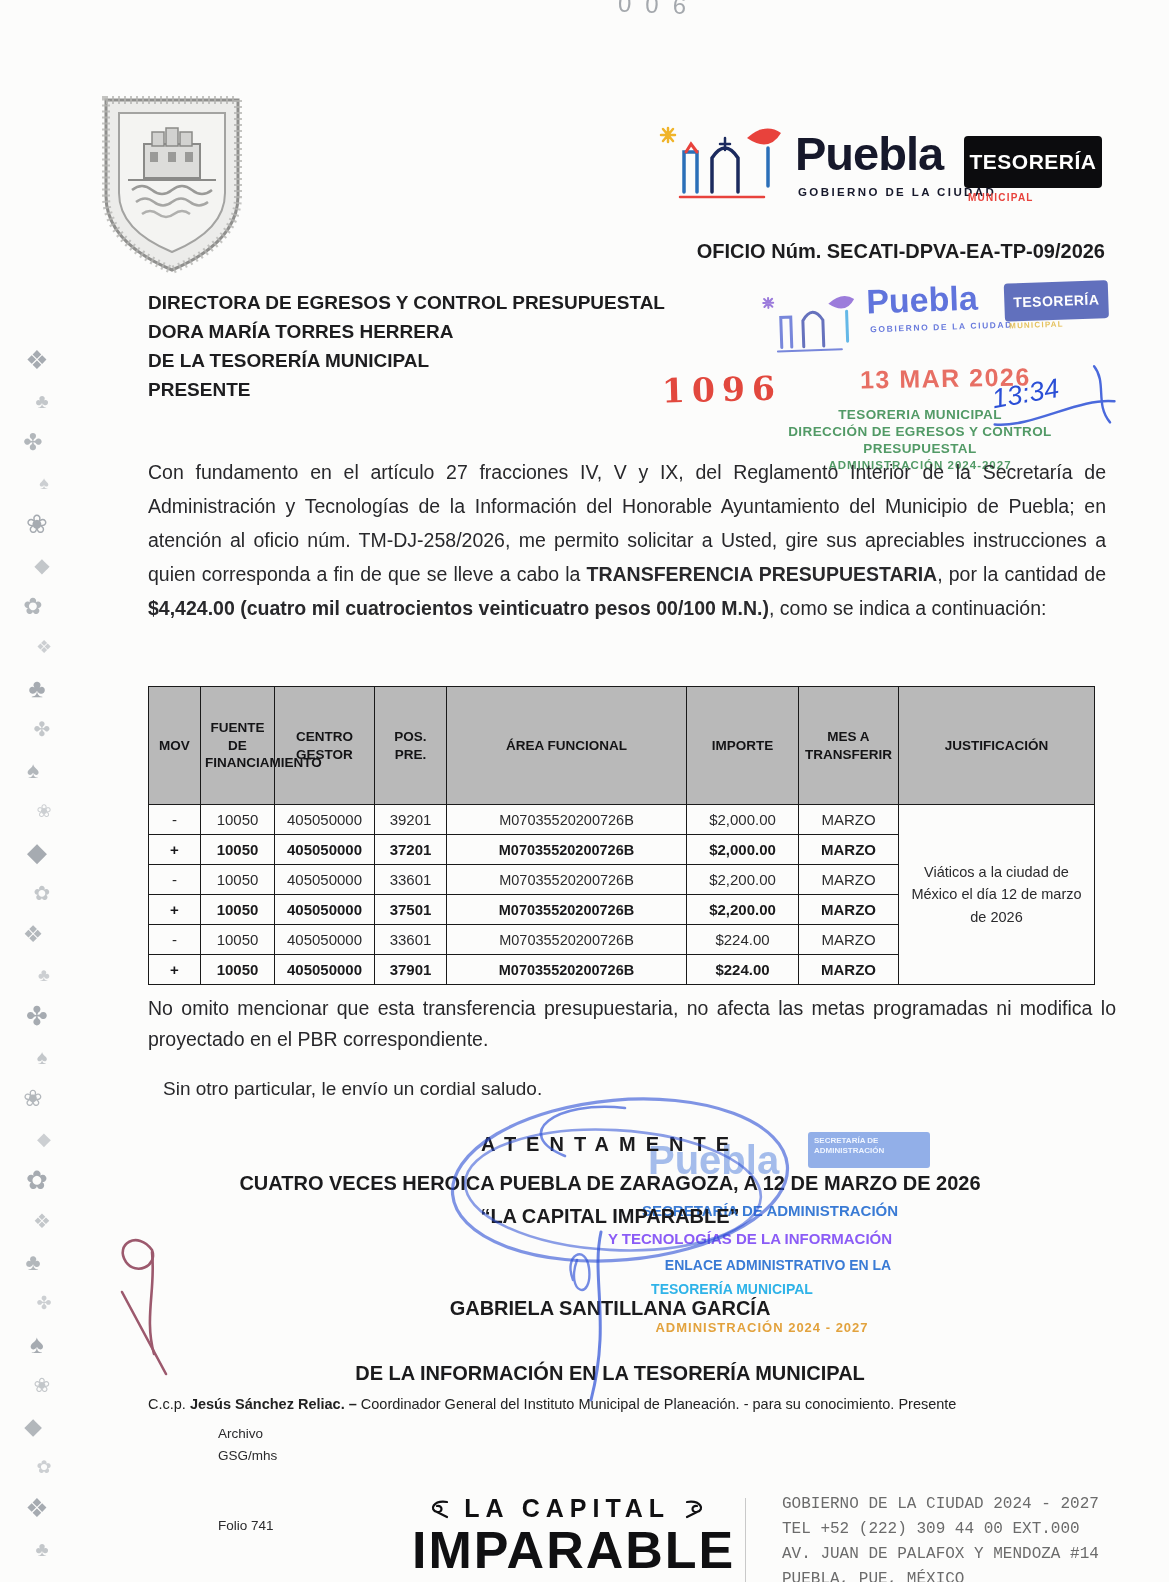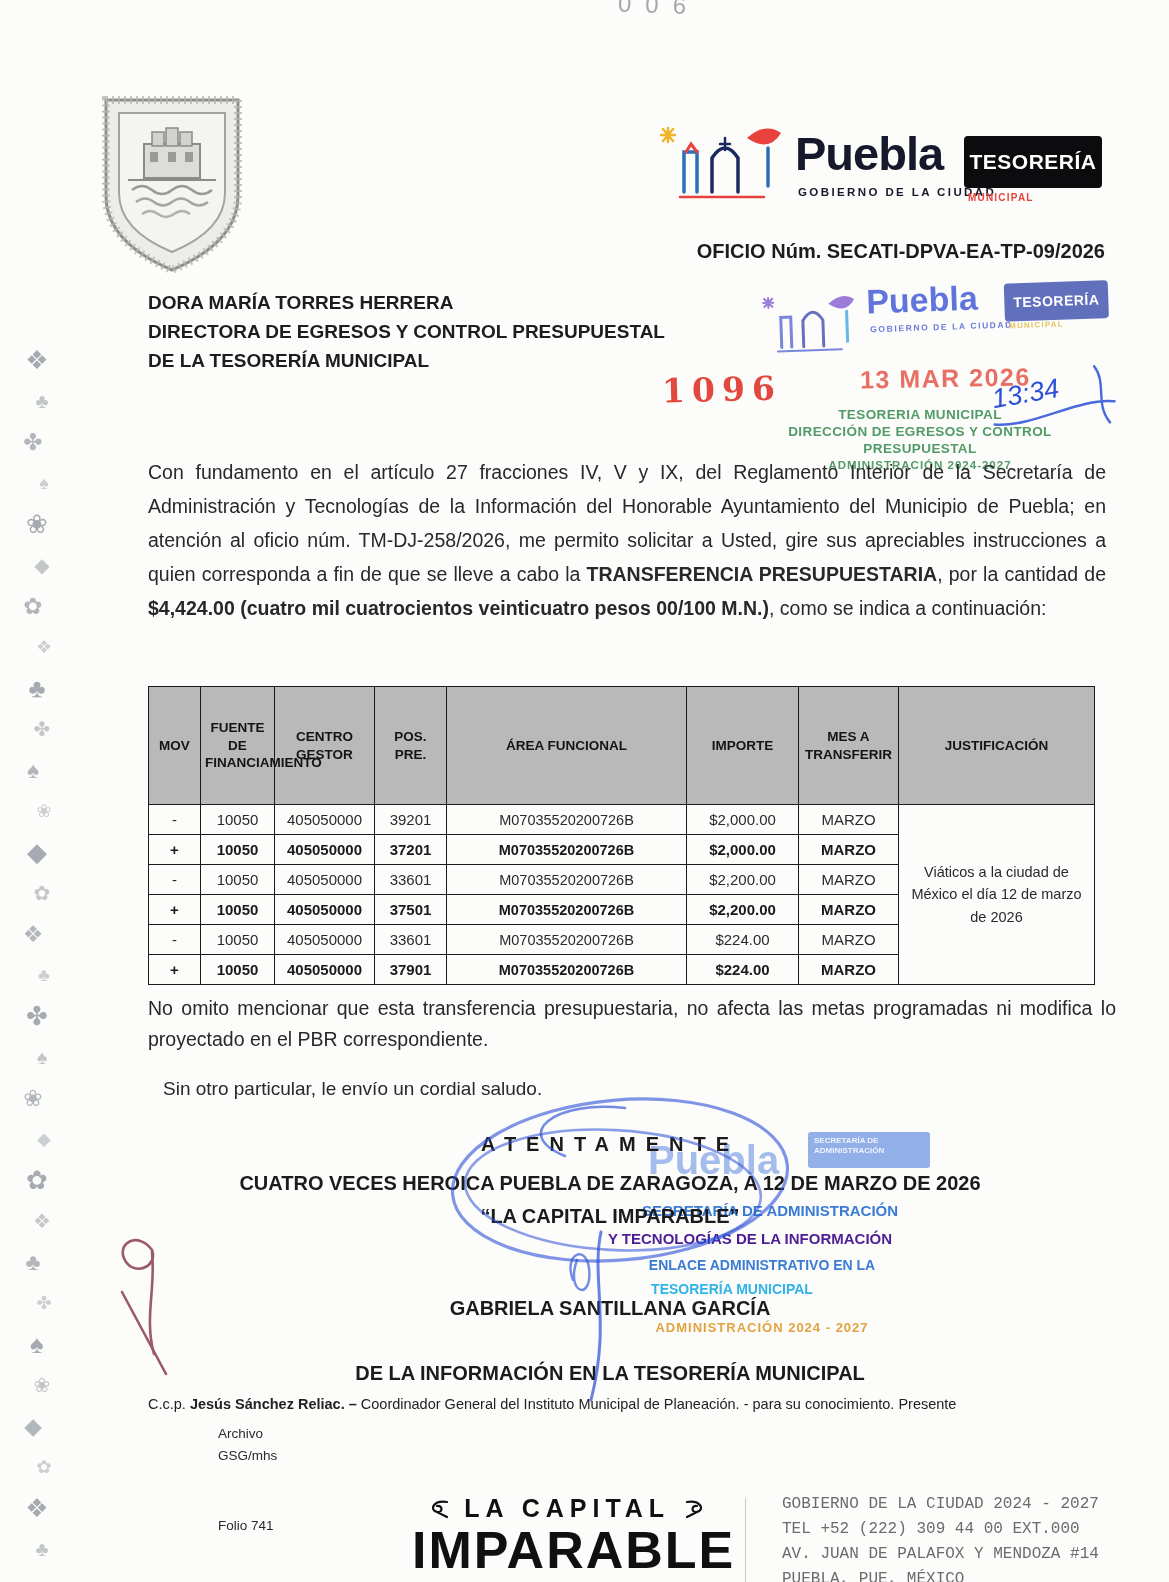--- a/index.html
+++ b/index.html
@@ -74,22 +74,22 @@
   .signer { top:1297px; font-size:20px; font-weight:700; }
   .role1 { top:1330px; font-size:20px; font-weight:700; }
   .role2 { top:1362px; font-size:20px; font-weight:700; }
 
   
   .st3 { font-weight:700; }
   .st3-brand { left:648px; top:1138px; font-size:40px; font-weight:800; color:#3a6fd8; opacity:.45; }
   .st3-box { left:808px; top:1132px; width:122px; height:36px; background:rgba(58,111,216,.55); border-radius:3px;
              color:#eef4ff; font-size:8px; line-height:10px; padding:4px 6px; overflow:hidden; font-weight:700; }
   .st3-l1 { left:642px; top:1202px; width:280px; font-size:15px; color:#3a7bd5; }
-  .st3-l2 { left:560px; top:1230px; width:380px; text-align:center; font-size:15px; color:#4c1d95; }
-  .st3-l3 { left:612px; top:1257px; width:300px; text-align:center; font-size:14px; color:#3a7bd5; }
+  .st3-l2 { left:560px; top:1230px; width:380px; text-align:center; font-size:15px; color:#8b5cf6; }
+  .st3-l3 { left:628px; top:1257px; width:300px; text-align:center; font-size:14px; color:#3a7bd5; }
   .st3-l4 { left:600px; top:1281px; width:264px; text-align:center; font-size:14px; color:#2fb3e8; }
   .st3-l5 { left:630px; top:1320px; width:264px; text-align:center; font-size:13px; letter-spacing:1px; color:#e2a23d; }
 
   .ccp { left:148px; top:1396px; font-size:14.5px; color:#222; }
   .ccp-small { left:218px; font-size:13.5px; color:#2a2a2c; }
 
   .foot-logo { left:412px; top:1494px; width:310px; text-align:center; color:#101012; }
   .foot-logo .l1 { font-size:25px; font-weight:900; letter-spacing:6px; }
   .foot-logo .l2 { font-size:52px; font-weight:900; letter-spacing:2px; line-height:54px; }
   .foot-addr { left:782px; top:1492px; font-family:"Liberation Mono", "DejaVu Sans Mono", monospace;
@@ -170,23 +170,24 @@
     </svg>
     <div class="brand-txt">Puebla</div>
     <div class="gob-txt">GOBIERNO DE LA CIUDAD</div>
     <div class="dep-box">TESORERÍA</div>
     <div class="mun-red">MUNICIPAL</div>
   </div>
 
   <div class="abs oficio">OFICIO Núm. SECATI-DPVA-EA-TP-09/2026</div>
 
   <div class="abs addressee">
+    <div>DIRECTORA DE EGRESOS Y CONTROL PRESUPUESTAL</div>
     <div>DORA MARÍA TORRES HERRERA</div>
-    <div>DIRECTORA DE EGRESOS Y CONTROL PRESUPUESTAL</div>
     <div>DE LA TESORERÍA MUNICIPAL</div>
+    <div>PRESENTE</div>
   </div>
 
   <div class="abs stamp2">
     <svg class="abs" style="left:0; top:2px;" width="110" height="72" viewBox="0 0 110 72">
       <g fill="none" stroke-linecap="round" opacity=".9">
         <path d="M14 14 v10 M9 19 h10 M10 15 l8 8 M18 15 l-8 8" stroke="#7a4fd0" stroke-width="2"></path>
         <path d="M26 64 V34 h10 V64" stroke="#4a5fd0" stroke-width="3"></path>
         <path d="M48 64 V38 q10 -16 20 0 V64" stroke="#3242a8" stroke-width="3"></path>
         <path d="M74 22 q14 -12 26 -4 q-9 16 -26 4" fill="#7a4fd0" stroke="none"></path>
         <path d="M92 30 V60" stroke="#2fa0e0" stroke-width="3"></path>

